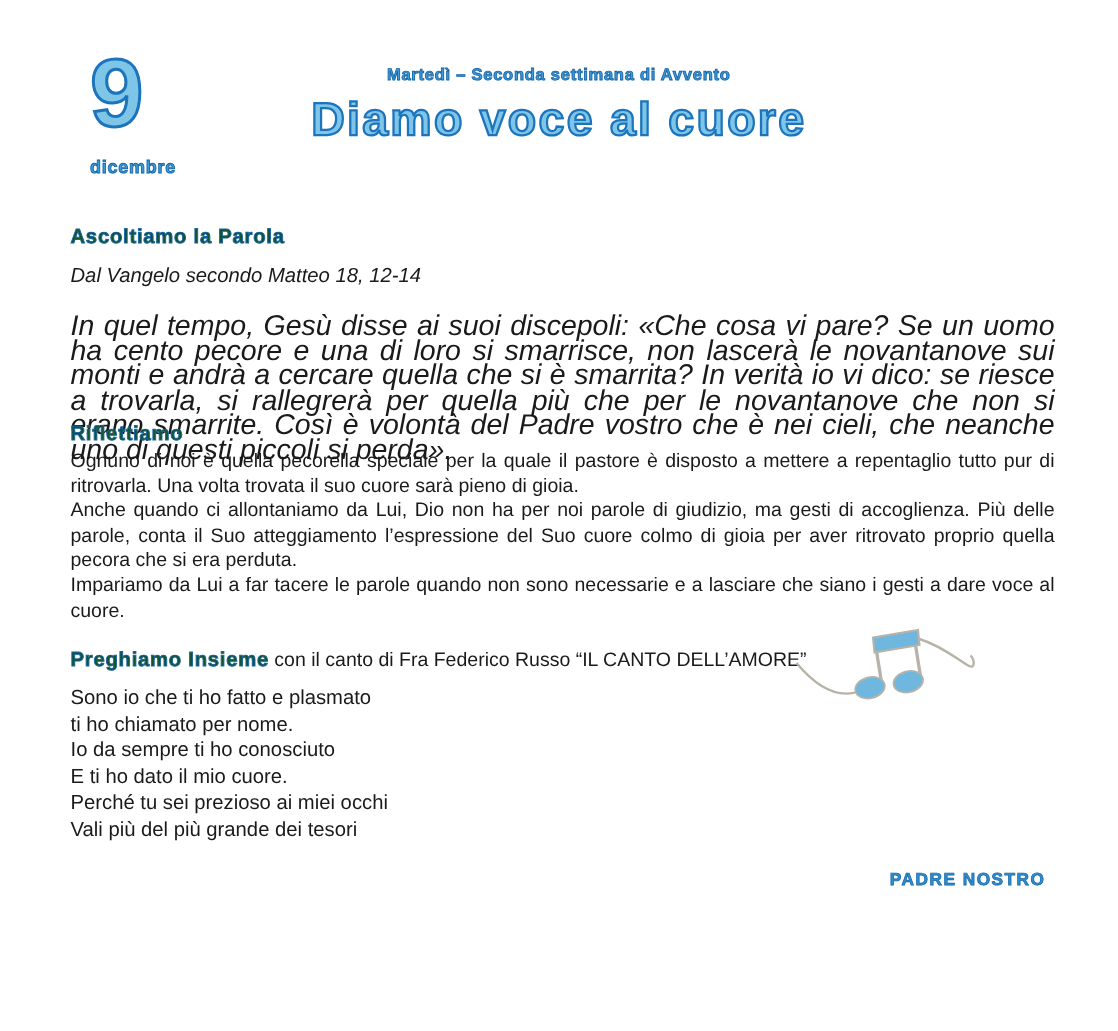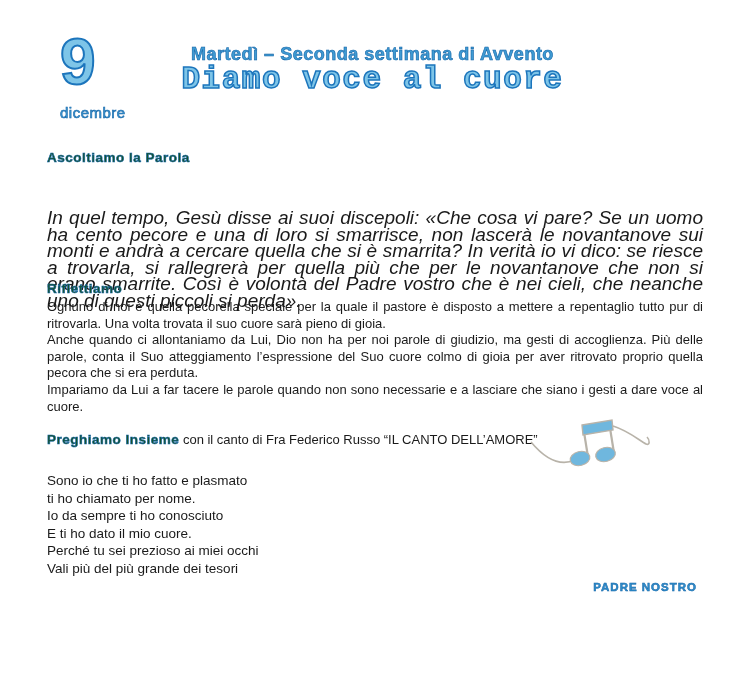--- a/index.html
+++ b/index.html
@@ -6,68 +6,69 @@
   .page {
     position:relative; width:745px; height:687px; background:#ffffff;
     font-family:"Liberation Sans", sans-serif; color:#1a1a1a; overflow:hidden;
   }
   
   .date-day {
     position:absolute; left:60px; top:30px; font-size:64px; line-height:1;
     font-weight:bold; color:#7ec5e8; -webkit-text-stroke:2px #1c75bc;
   }
   .date-month {
-    position:absolute; left:60px; top:104px; font-size:15px; font-weight:normal;
+    position:absolute; left:60px; top:104px; font-size:12px; font-weight:bold;
     color:#3f9bd3; -webkit-text-stroke:0.6px #1565a8; letter-spacing:0.5px;
   }
   
   .kicker {
     position:absolute; left:0; right:0; top:44px; text-align:center;
-    font-size:18px; font-weight:bold; color:#3f9bd3;
+    font-size:11px; font-weight:bold; color:#3f9bd3;
     -webkit-text-stroke:0.6px #1565a8; letter-spacing:0.5px;
   }
   .title {
     position:absolute; left:0; right:0; top:62px; text-align:center;
     font-size:31px; font-weight:bold; color:#7ec5e8;
-    -webkit-text-stroke:1.5px #1c75bc; letter-spacing:1.5px;font-family:Liberation Mono, monospace;
+    -webkit-text-stroke:1.5px #1c75bc; letter-spacing:1.5px;
   }
   
   .col { position:absolute; left:47px; width:656px; }
   .sec-heading {
     font-size:13.5px; font-weight:bold; color:#14532d;
     -webkit-text-stroke:0.6px #1565a8; letter-spacing:0.5px;
   }
   .heading-listen  { top:150px; }
   .heading-reflect { top:281px; }
   .gospel-source { top:176px; font-style:italic; font-size:13.5px; }
   .gospel-body   { top:194px; font-style:italic; font-size:19px; line-height:16.5px; text-align:justify;margin-top:16px; }
   .reflect-body  { top:299px; font-size:13px; line-height:16.6px; text-align:justify; }
   .pray-line     { top:432px; font-size:13.5px; }
   .pray-line .sec-heading { display:inline; }
   .pray-intro    { font-size:13px; color:#1a1a1a; }
-  .lyrics        { top:456px; font-size:13.5px; line-height:17.6px;margin-top:16px; }
+  .lyrics        { top:456px; font-size:13.5px; line-height:17.6px; }
   .closing {
     position:absolute; right:48px; top:581px; font-size:11.5px; font-weight:bold;
     color:#2f8ecb; -webkit-text-stroke:0.5px #1565a8; letter-spacing:1px;
   }
   .music-notes { position:absolute; left:515px; top:400px; }
 </style>
 </head>
 <body>
 
 <div class="page">
 
   <div class="date-day">9</div>
   <div class="date-month">dicembre</div>
 
   <div class="kicker">Martedì – Seconda settimana di Avvento</div>
   <div class="title">Diamo voce al cuore</div>
 
   <div class="col sec-heading heading-listen" style="position:absolute;">Ascoltiamo la Parola</div>
 
+  <div class="col gospel-source" style="position:absolute;">Dal Vangelo secondo Matteo 18, 12-14</div>
 
   <div class="col gospel-body" style="position:absolute;">In quel tempo, Gesù disse ai suoi discepoli: «Che cosa vi pare? Se un uomo ha cento pecore e una di loro si smarrisce, non lascerà le novantanove sui monti e andrà a cercare quella che si è smarrita? In verità io vi dico: se riesce a trovarla, si rallegrerà per quella più che per le novantanove che non si erano smarrite. Così è volontà del Padre vostro che è nei cieli, che neanche uno di questi piccoli si perda».</div>
 
   <div class="col reflect-body" style="position:absolute;">
     <div>Ognuno di noi è quella pecorella speciale per la quale il pastore è disposto a mettere a repentaglio tutto pur di ritrovarla. Una volta trovata il suo cuore sarà pieno di gioia.</div>
     <div>Anche quando ci allontaniamo da Lui, Dio non ha per noi parole di giudizio, ma gesti di accoglienza. Più delle parole, conta il Suo atteggiamento l’espressione del Suo cuore colmo di gioia per aver ritrovato proprio quella pecora che si era perduta.</div>
     <div>Impariamo da Lui a far tacere le parole quando non sono necessarie e a lasciare che siano i gesti a dare voce al cuore.</div>
   </div>
 
   <div class="col sec-heading heading-reflect" style="position:absolute;">Riflettiamo</div>

